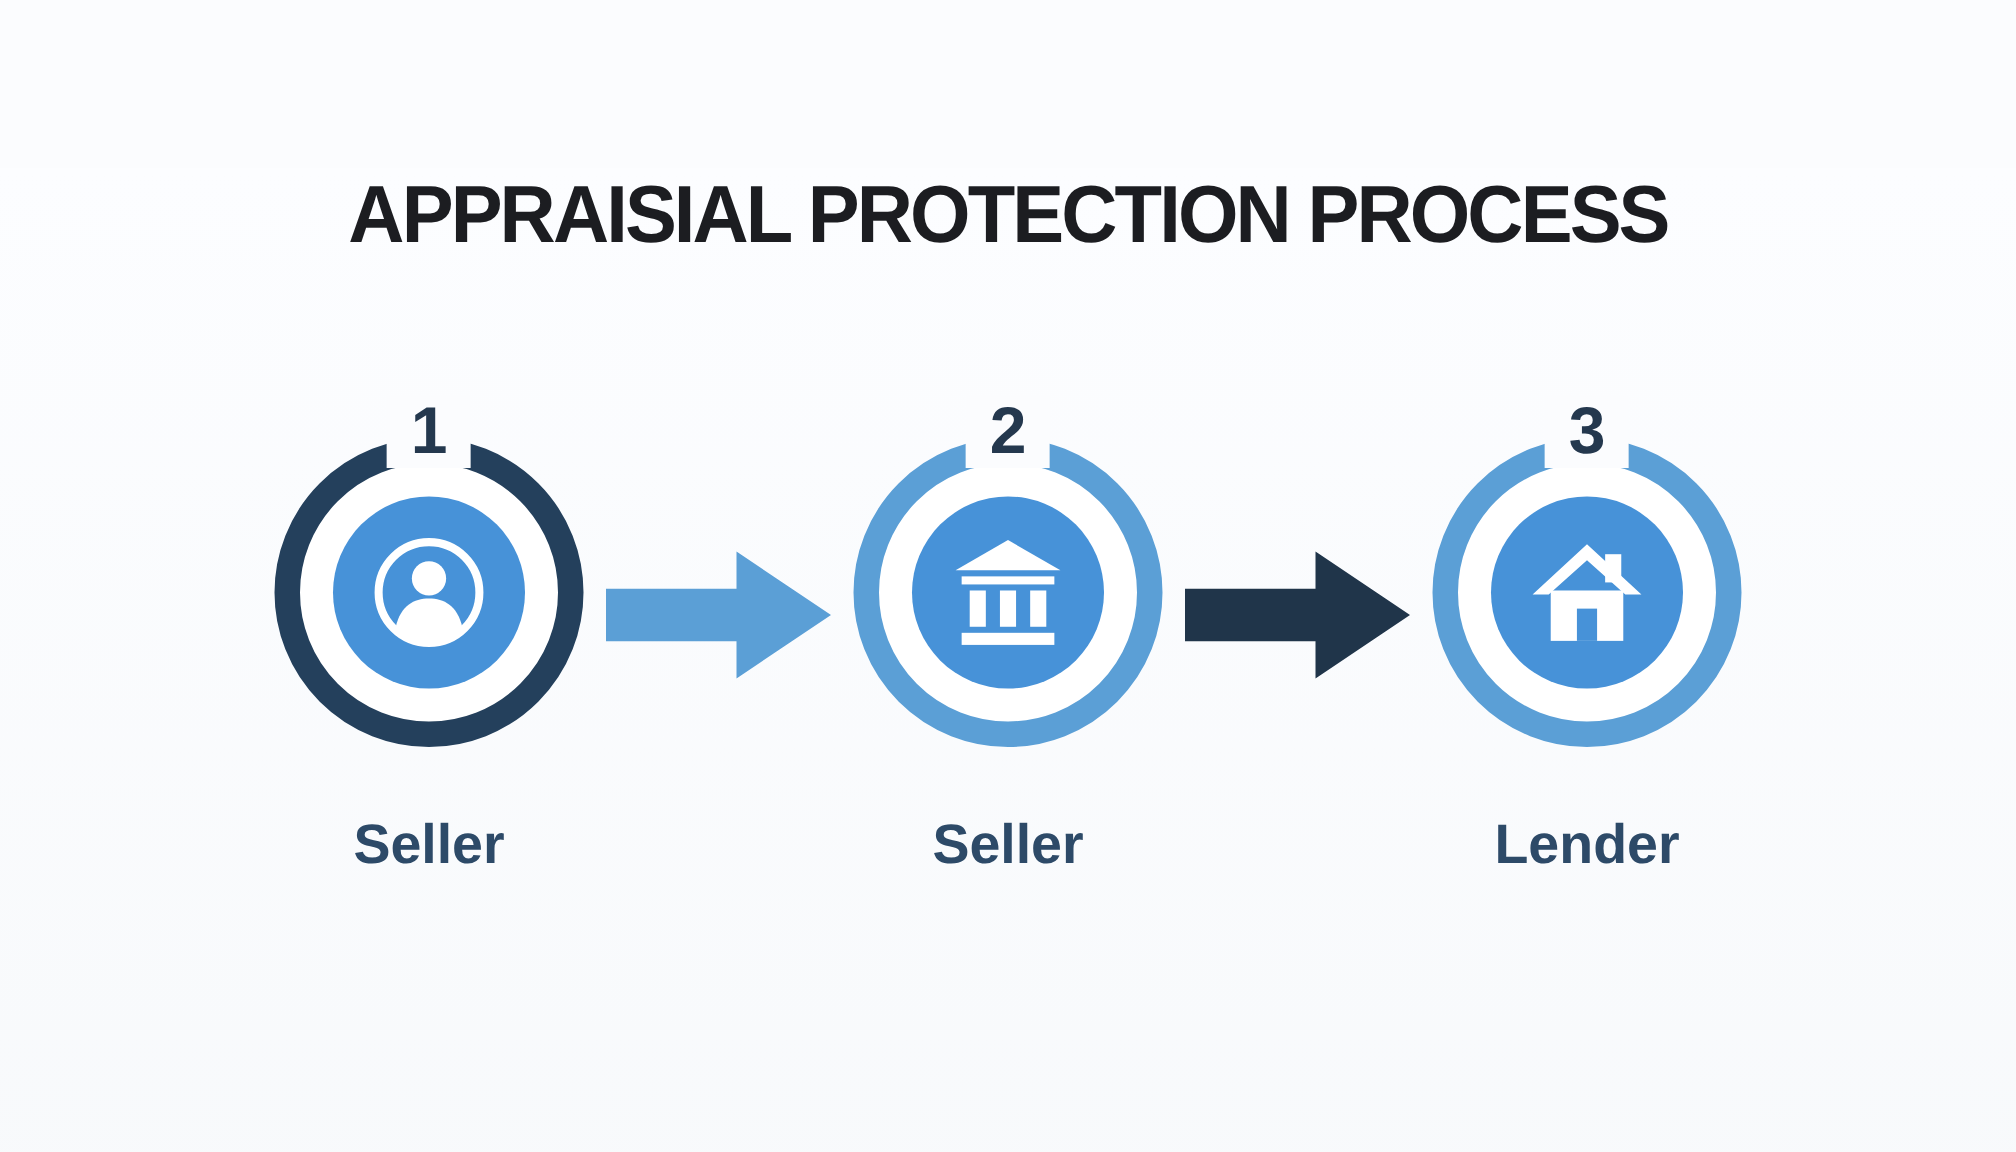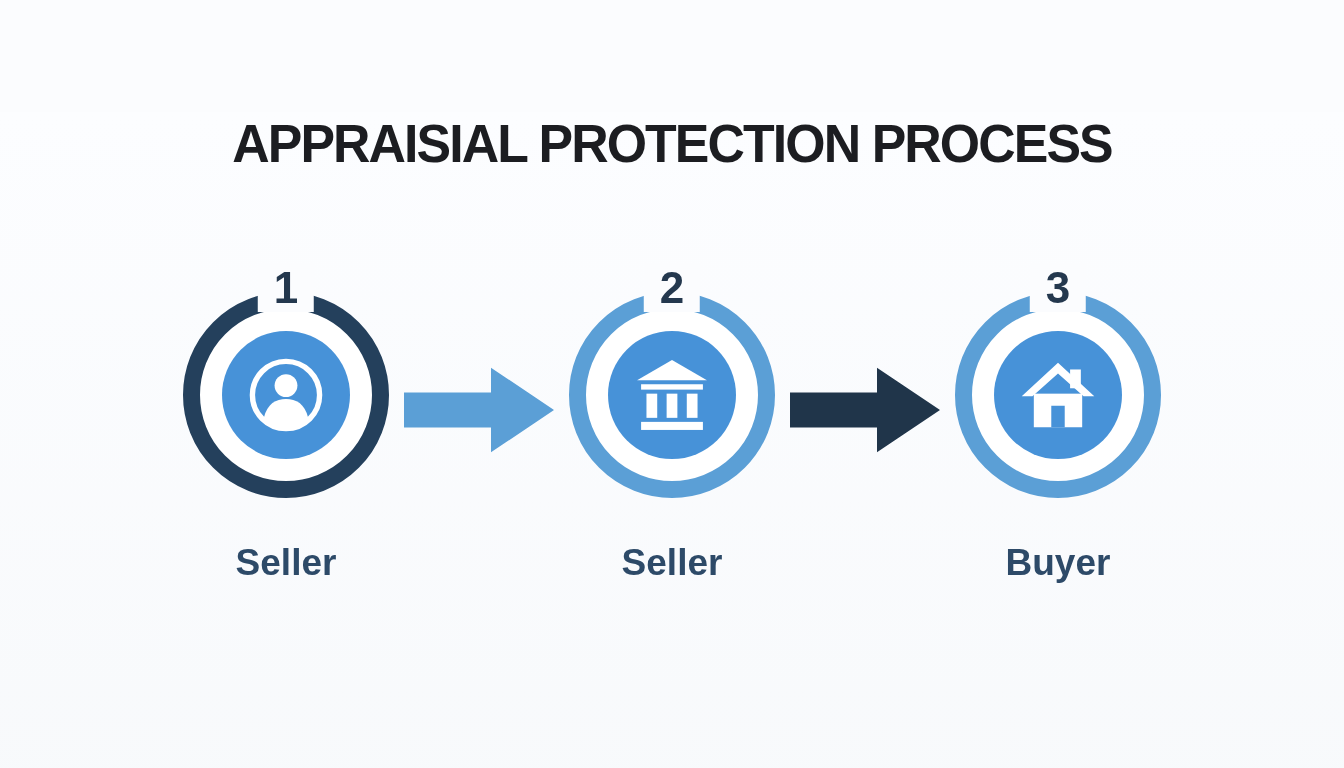--- a/index.html
+++ b/index.html
@@ -163,17 +163,17 @@
           <div class="disc">
             <svg viewBox="0 0 64 64">
               <rect x="41" y="13" width="8" height="14" fill="#ffffff"></rect>
               <polygon points="32,8 59,33 51,33 32,16 13,33 5,33" fill="#ffffff"></polygon>
               <rect x="14" y="31" width="36" height="25" fill="#ffffff"></rect>
               <rect x="27" y="40" width="10" height="16" fill="#4792d8"></rect>
             </svg>
           </div>
         </div>
       </div>
-      <div class="step-label">Buyer</div>
+      <div class="step-label">Lender</div>
     </div>
 
   </div>
 </div>
 
 </body></html>

